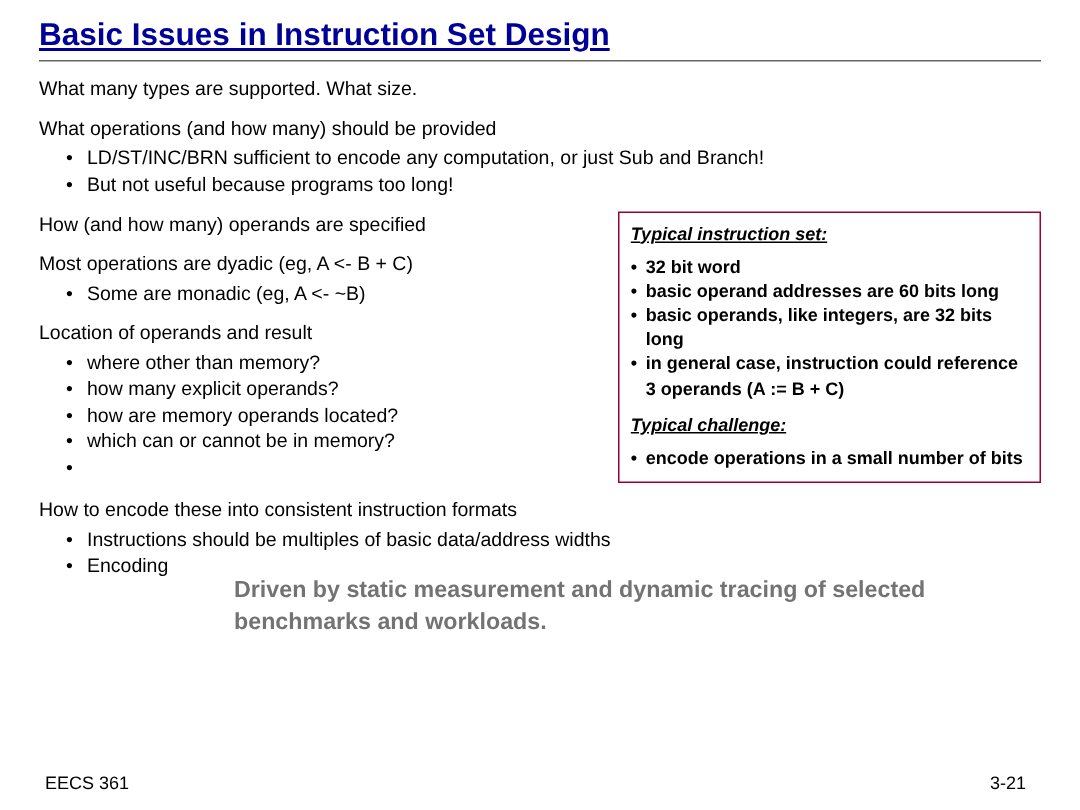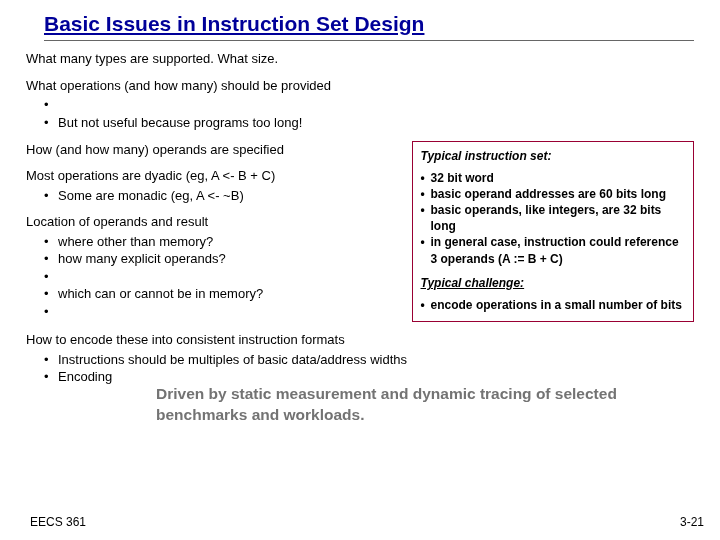--- a/index.html
+++ b/index.html
@@ -14,41 +14,42 @@
     background: #fff;
     line-height: 1.35;
   }
   .title {
     color: #000099;
     font-size: 21px;
     font-weight: bold;
     text-decoration: underline;
     border-bottom: 1px solid #666;
     padding-bottom: 2px;
-    margin-left: 18px;
+    margin-left: 0;
   }
   .para { margin-top: 9px; }
   .bullet-list { margin: 2px 0 0 18px; }
   .bullet-list .row { display: flex; }
   .bullet-list .bl { width: 14px; flex: 0 0 14px; }
   .two-col {
     display: flex;
     margin-top: 9px;
     gap: 26px;
   }
   .left-col { flex: 1 1 56%; }
   .right-col { flex: 1 1 44%; }
   .box {
     border: 1.5px solid #990033;
     padding: 6px 8px 8px 8px;
     font-size: 12px;
   }
   .box-head {
     font-style: italic;
     font-weight: bold;
+    text-decoration: underline;
   }
   .box-list { margin-top: 6px; }
   .box-list .row { display: flex; font-weight: bold; }
   .box-list .bl { width: 10px; flex: 0 0 10px; }
   .box-head2 {
     margin-top: 8px;
     font-style: italic;
     font-weight: bold;
     text-decoration: underline;
   }
@@ -63,35 +64,36 @@
   .footer-left {
     position: absolute;
     bottom: 10px;
     left: 30px;
     font-size: 12px;
     text-align: right;
   }
   .footer-right {
     position: absolute;
     bottom: 10px;
-    right: 16px;
+    right: 36px;
     font-size: 12px;
   }
 </style>
 </head>
 <body>
 
 <div class="title">Basic Issues in Instruction Set Design</div>
 
 <div class="para">What many types are supported.  What size.</div>
 
 <div class="para">What operations (and how many) should be provided</div>
 <div class="bullet-list">
   <div class="row">
       <span class="bl">•</span>
+      <span>LD/ST/INC/BRN sufficient to encode any computation, or just Sub and Branch!</span>
     </div>
   <div class="row">
       <span class="bl">•</span>
       <span>But not useful because programs too long!</span>
     </div>
 </div>
 
 <div class="two-col">
   <div class="left-col">
     <div class="para" style="margin-top:0">How (and how many) operands are specified</div>
@@ -109,20 +111,21 @@
       <div class="row">
           <span class="bl">•</span>
           <span>where other than memory?</span>
         </div>
       <div class="row">
           <span class="bl">•</span>
           <span>how many explicit operands?</span>
         </div>
       <div class="row">
           <span class="bl">•</span>
+          <span>how are memory operands located?</span>
         </div>
       <div class="row">
           <span class="bl">•</span>
           <span>which can or cannot be in memory?</span>
         </div>
       <div class="row">
           <span class="bl">•</span>
         </div>
     </div>
   </div>

